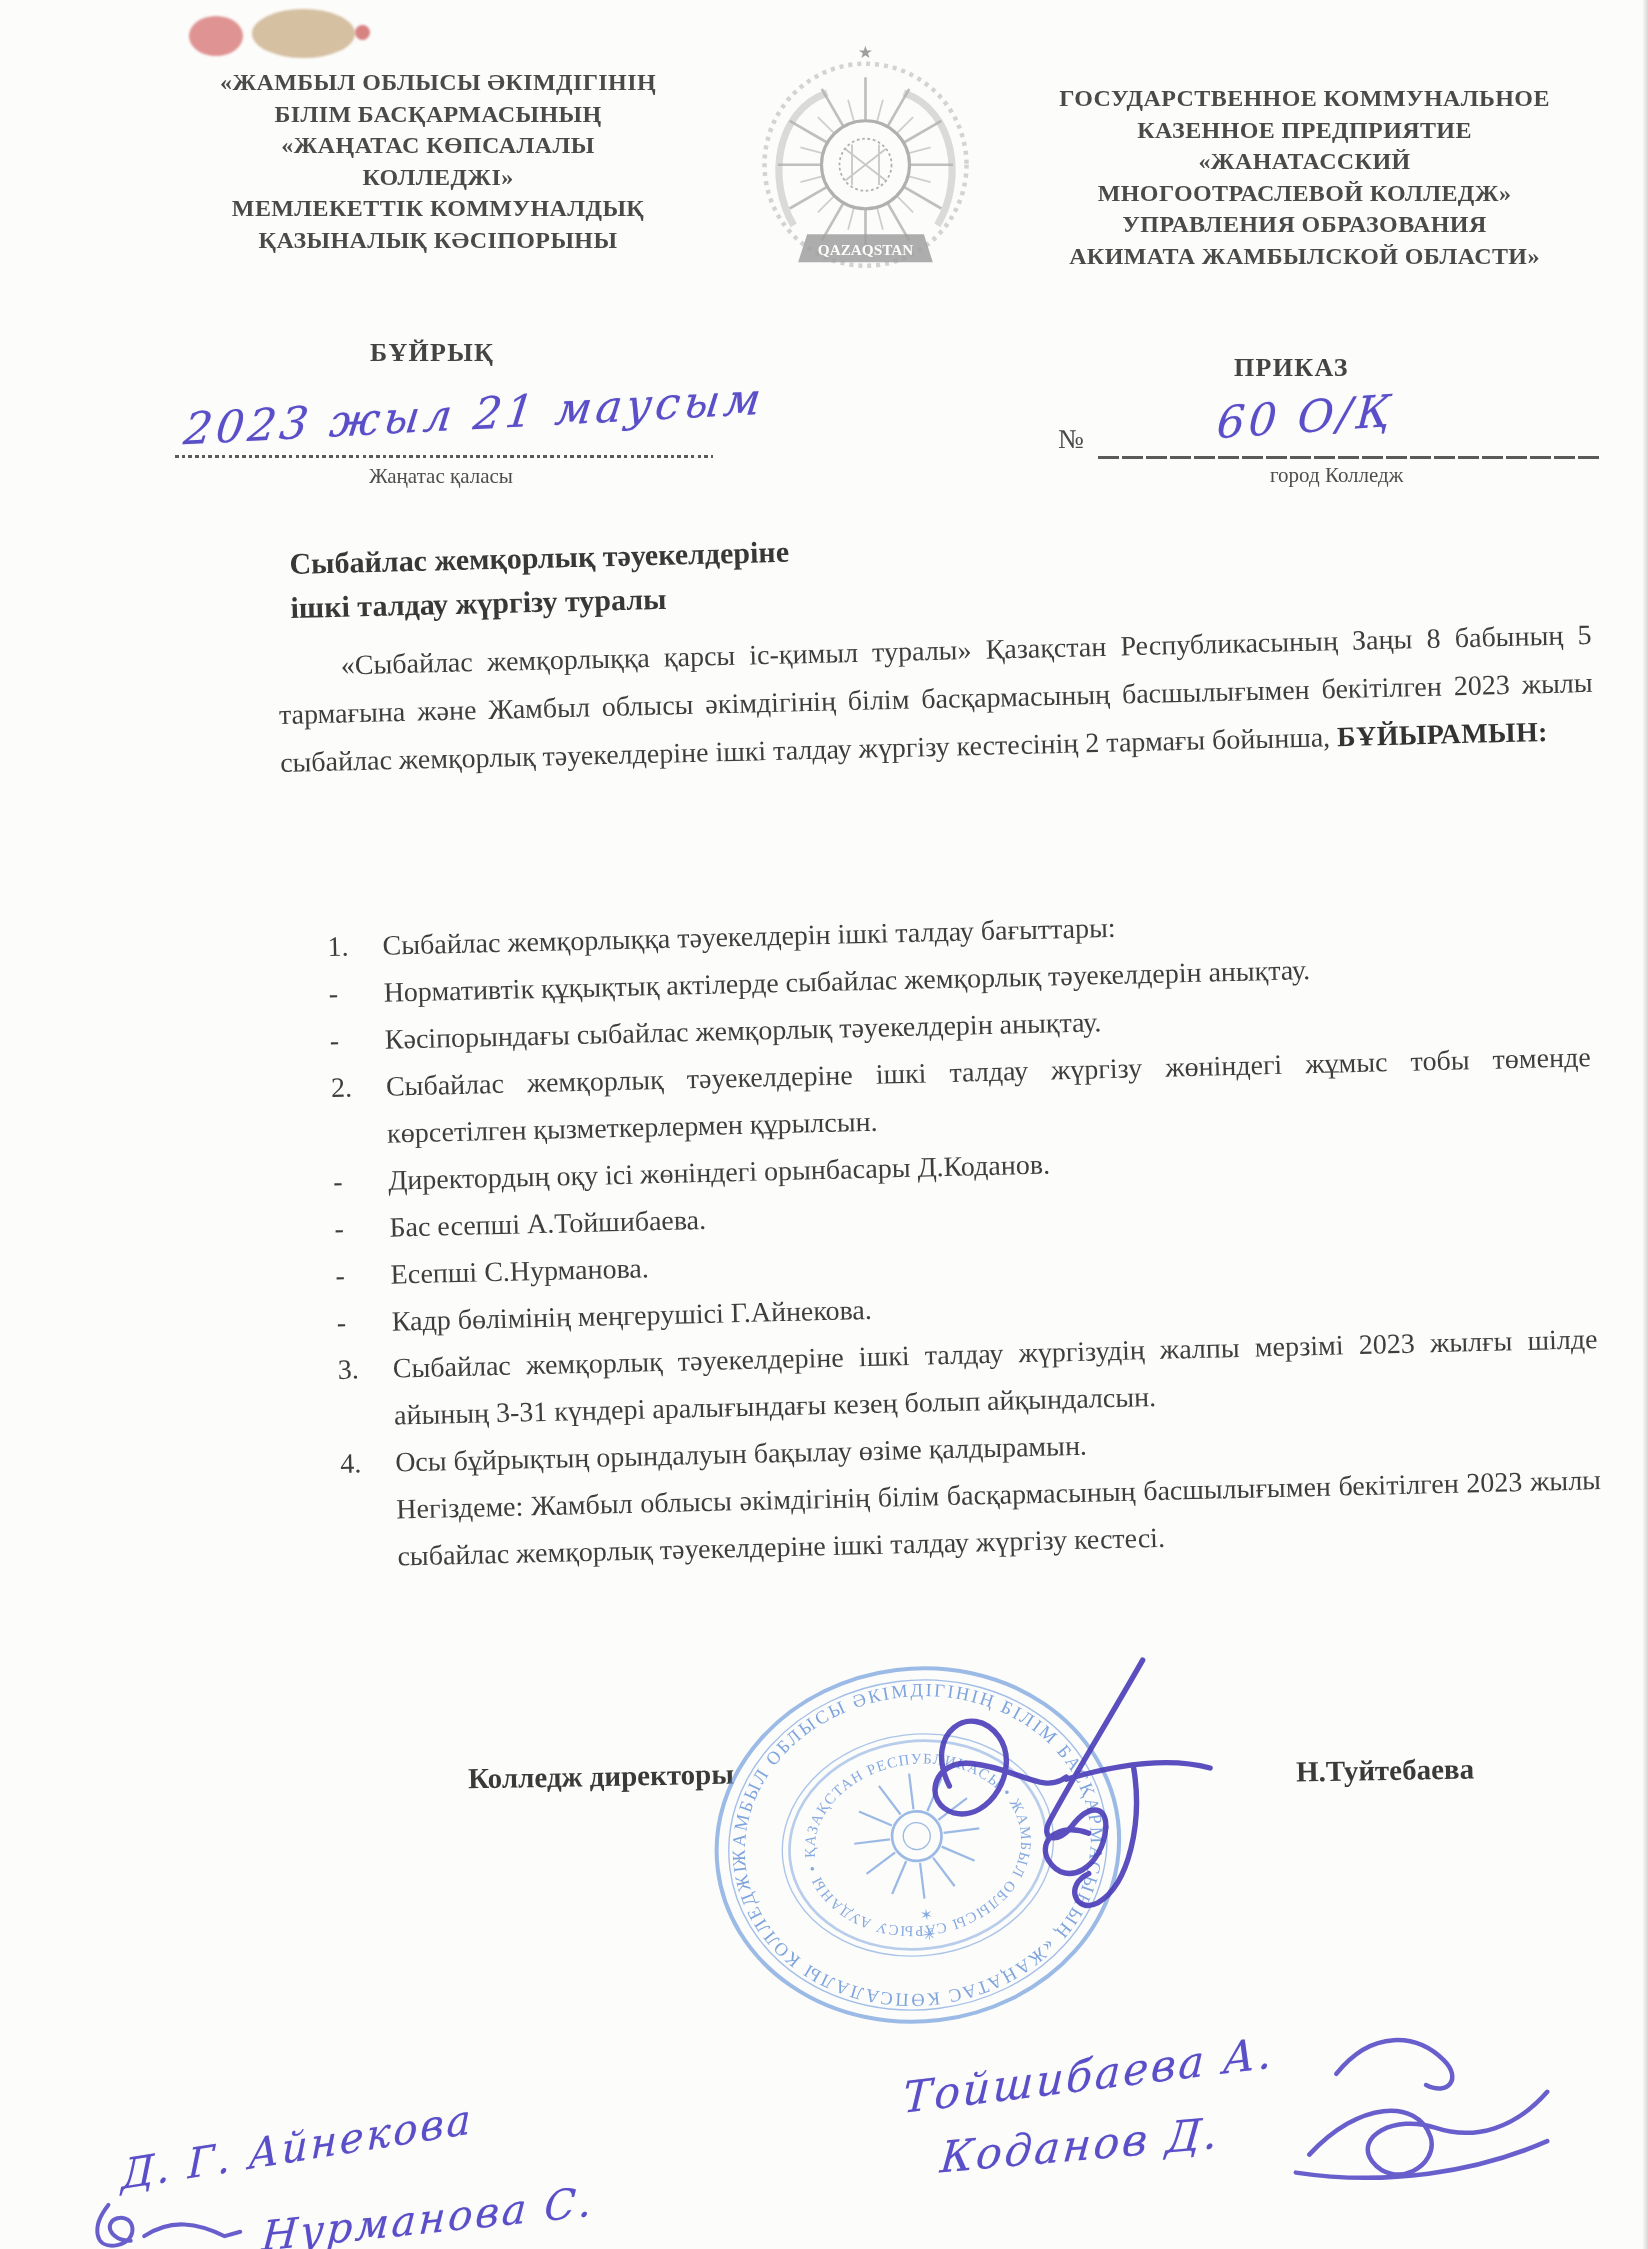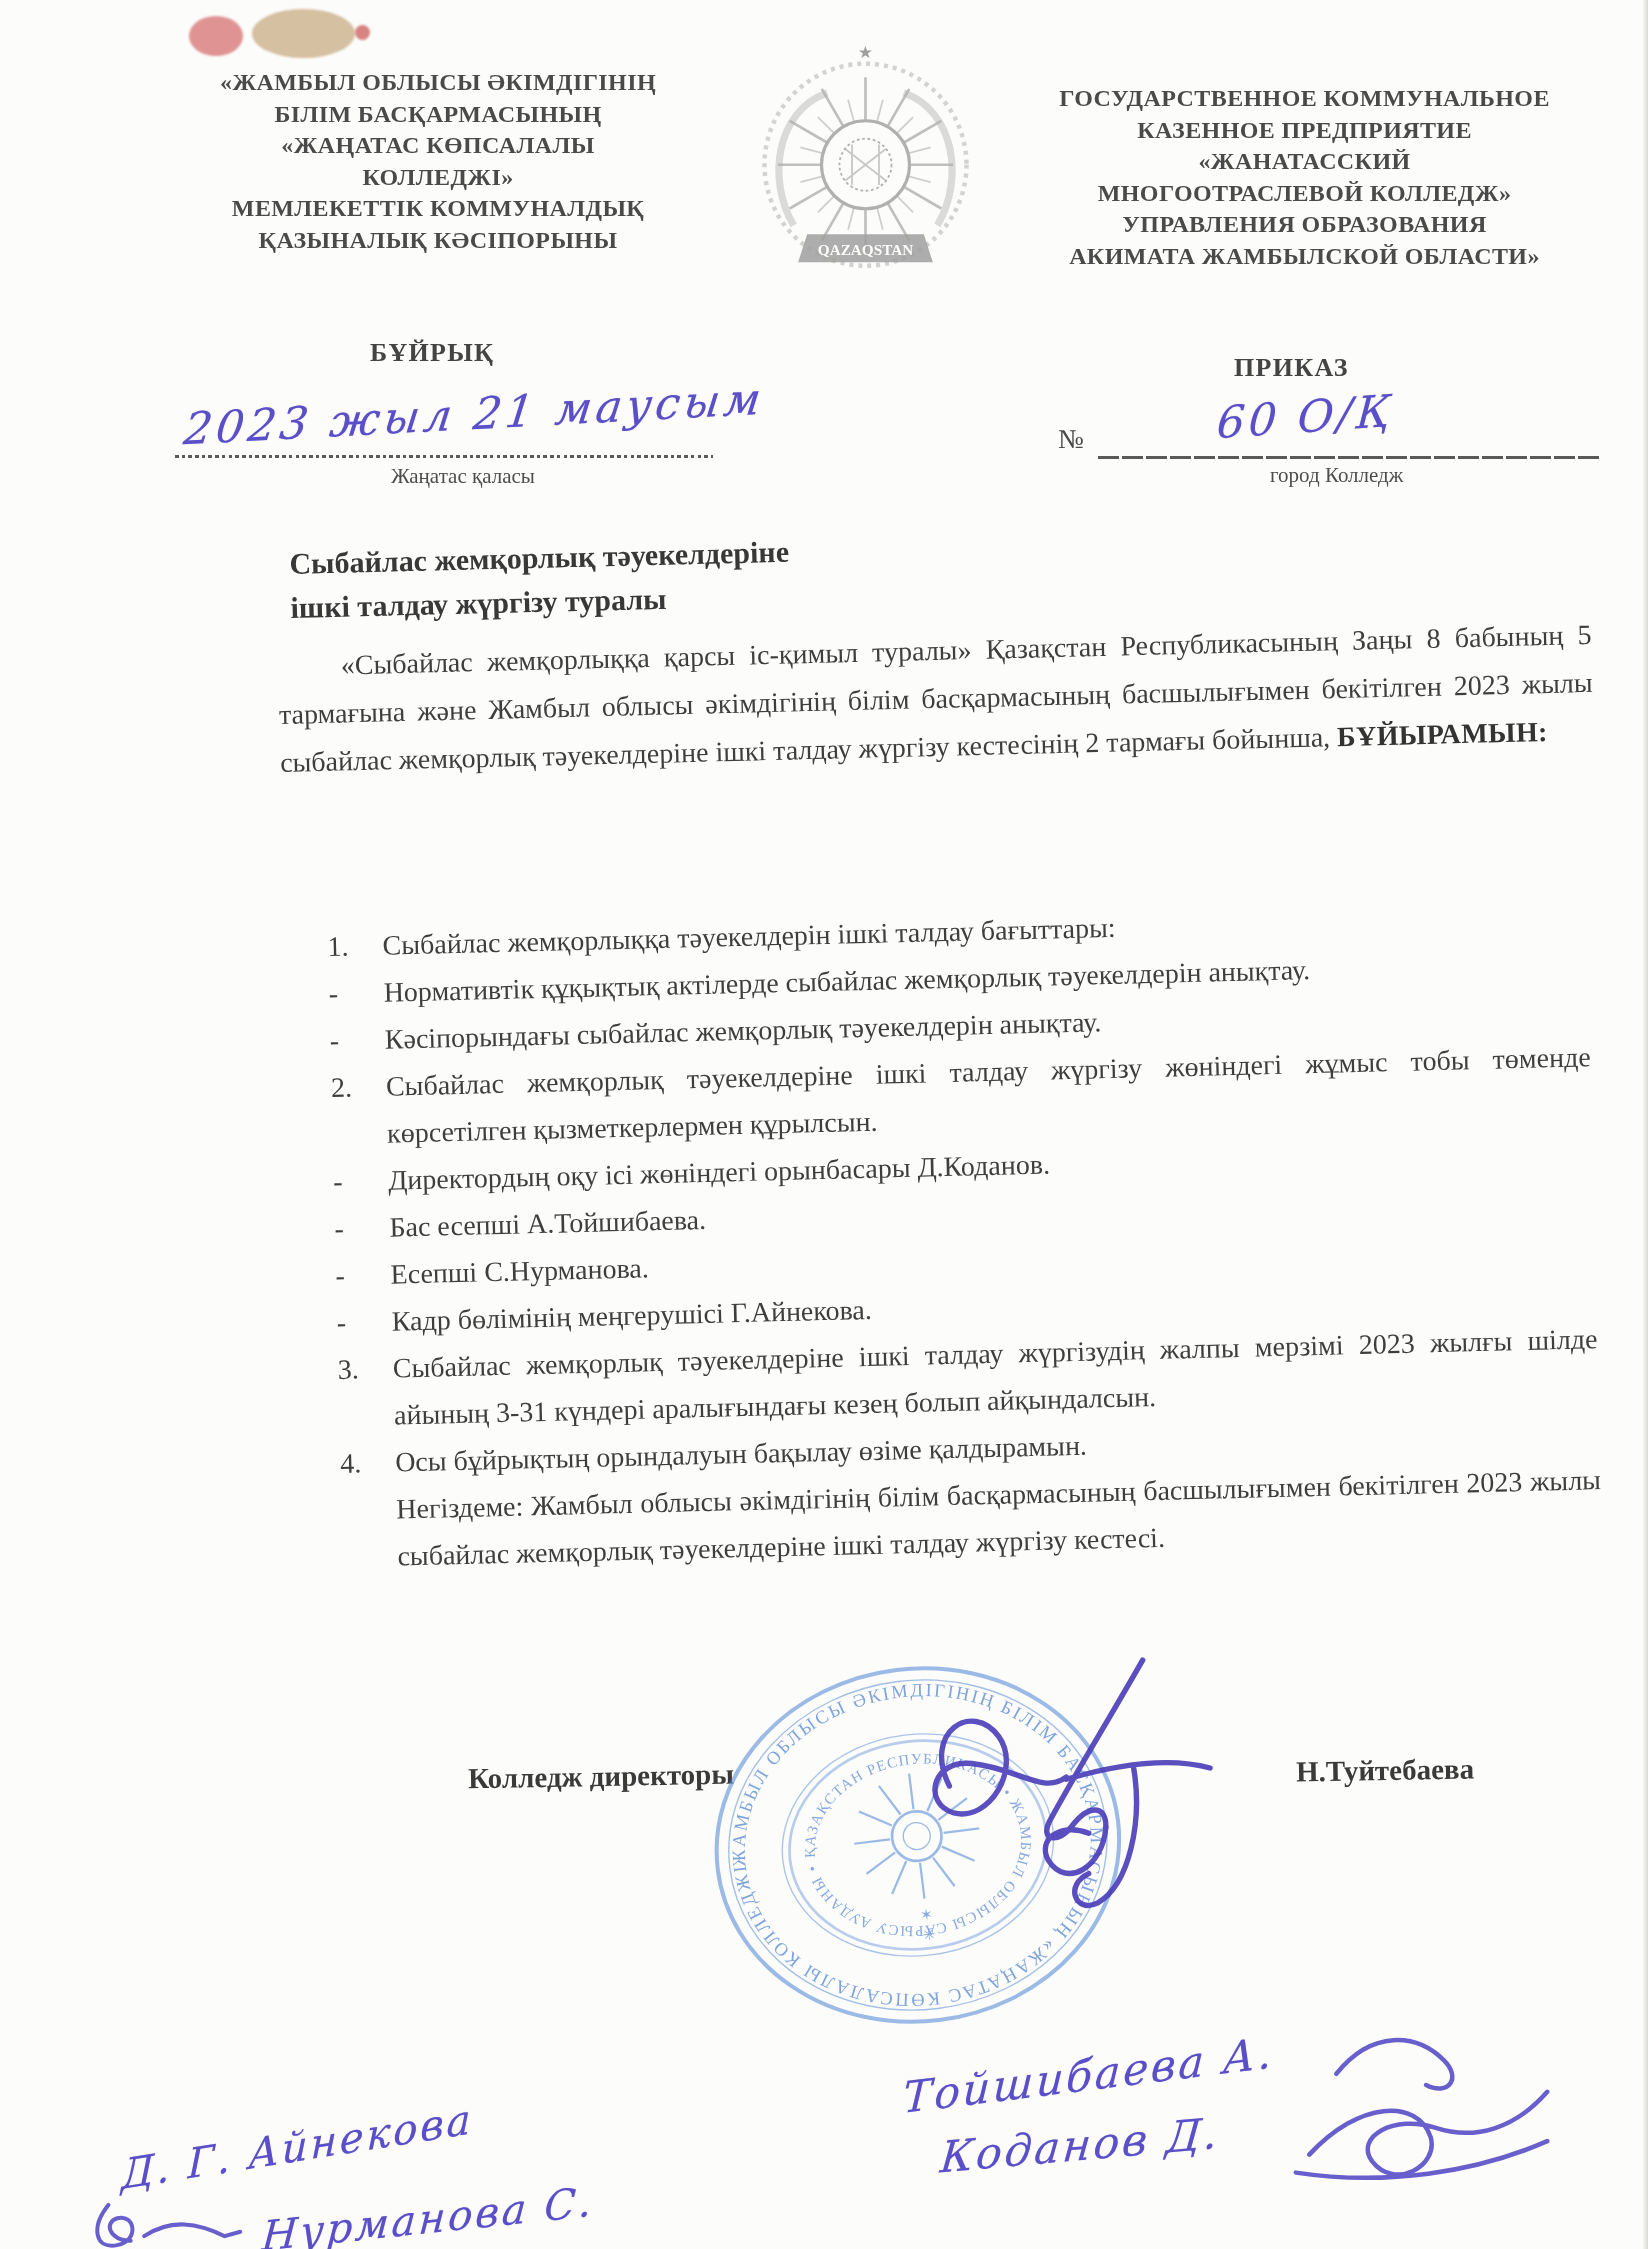--- a/index.html
+++ b/index.html
@@ -73,21 +73,21 @@
     <text x="235" y="58" font-size="38" text-anchor="middle" fill="#9e9e9e">★</text>
     <path d="M 105 450 L 365 450 L 385 512 L 85 512 Z" fill="#9f9f9f" opacity=".85"></path>
     <text x="235" y="495" font-size="34" font-weight="bold" text-anchor="middle" fill="#fcfcfa">QAZAQSTAN</text>
   </svg>
 
   <div class="abs order-word" style="left:370px;top:338px;">БҰЙРЫҚ</div>
   <div class="abs order-word" style="left:1234px;top:353px;">ПРИКАЗ</div>
 
   <div class="abs hand" style="left:184px;top:388px;font-size:44px;letter-spacing:4px;transform:rotate(-3deg) skewX(-10deg);">2023 жыл  21 маусым</div>
   <div class="abs dotline" style="left:175px;top:455px;width:538px;"></div>
-  <div class="abs small-label" style="left:369px;top:464px;margin-left:22px;">Жаңатас қаласы</div>
+  <div class="abs small-label" style="left:369px;top:464px;">Жаңатас қаласы</div>
 
   <div class="abs num-sign" style="left:1058px;top:424px;">№</div>
   <div class="abs hand" style="left:1217px;top:391px;font-size:44px;letter-spacing:3.6px;transform:rotate(-4deg) skewX(-8deg);">60  О/Қ</div>
   <div class="abs dashline" style="left:1098px;top:456px;width:504px;"></div>
   <div class="abs small-label" style="left:1270px;top:463px;">город Колледж</div>
 
   <div class="abs subject tilt" style="left:290px;top:542px;">Сыбайлас жемқорлық тәуекелдеріне
 ішкі талдау жүргізу туралы</div>
 
   <p class="abs intro tilt" style="left:279px;top:643px;margin:0;">

